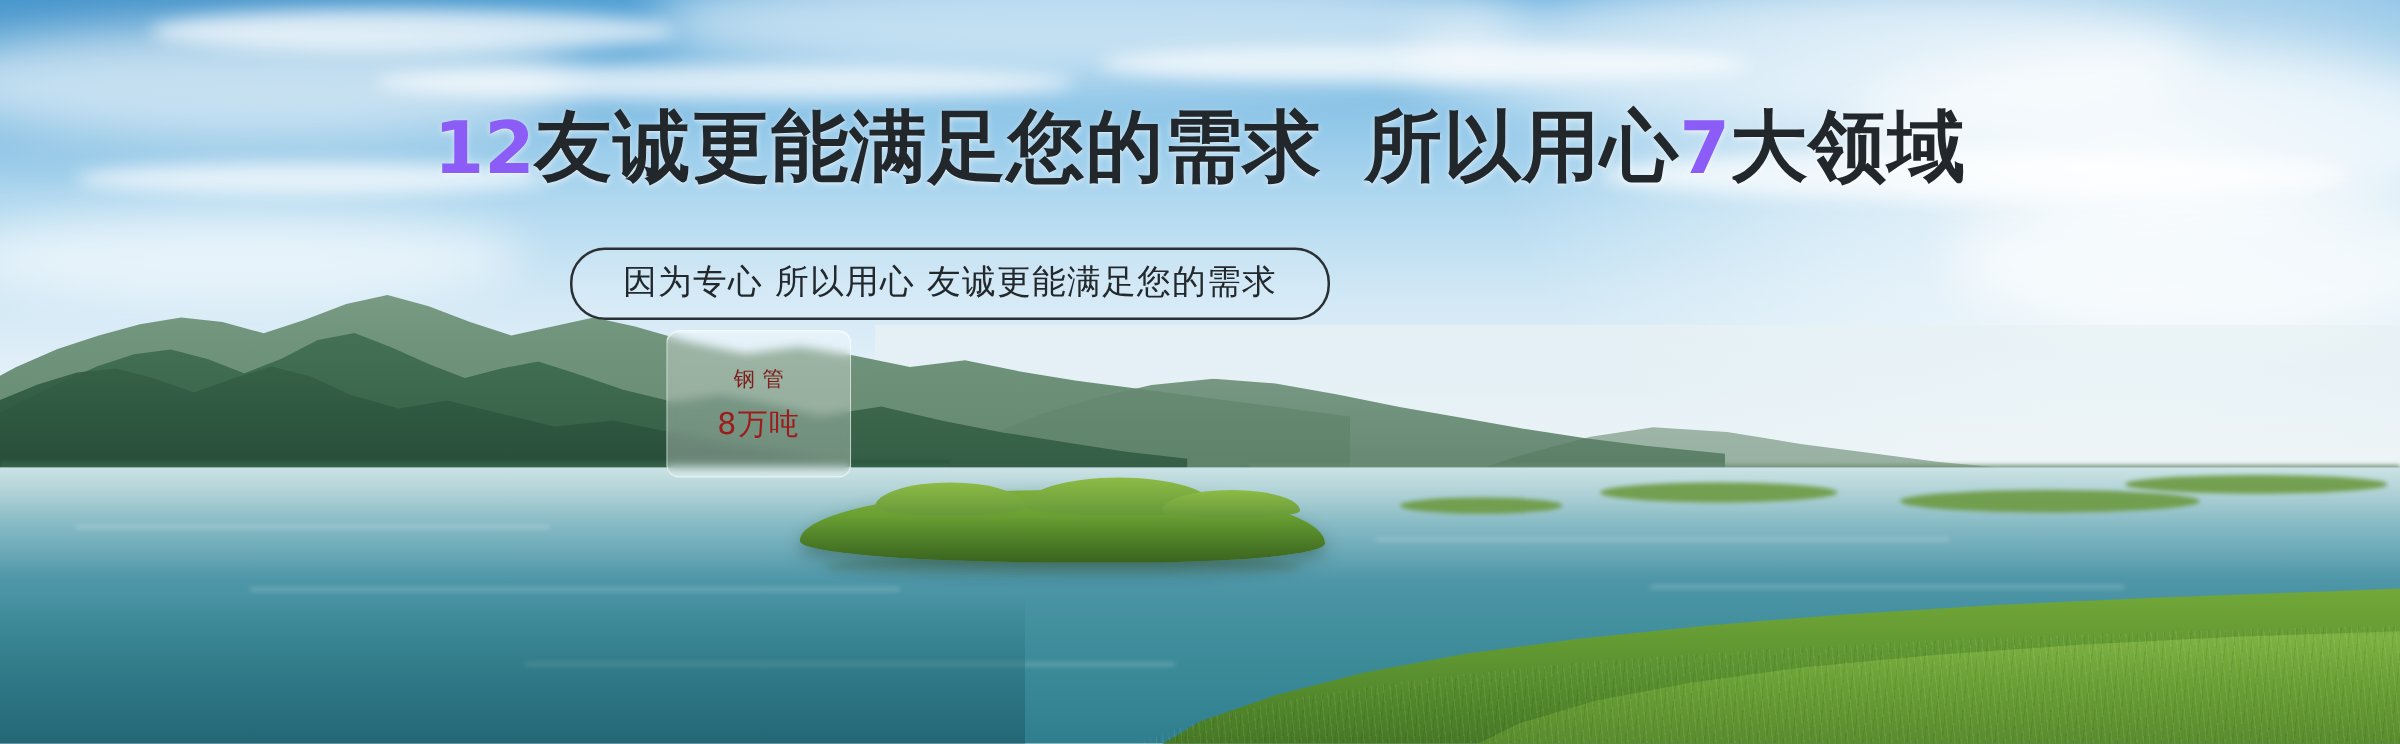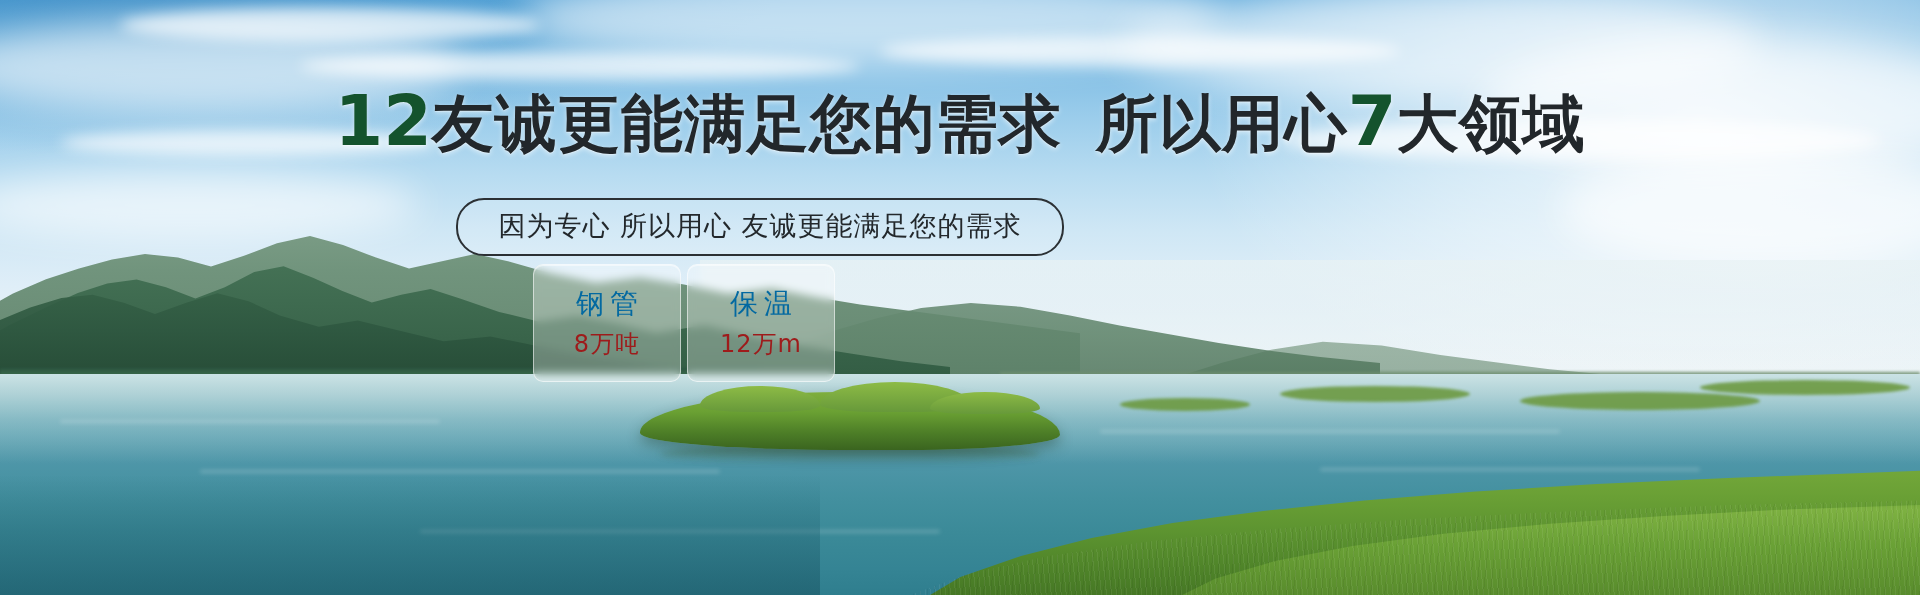--- a/index.html
+++ b/index.html
@@ -187,22 +187,22 @@
     text-align:center;
     font-size:62px;
     font-weight:700;
     letter-spacing:1px;
     line-height:1;
     white-space:nowrap;
     color:#22272b;
     text-shadow: 0 2px 5px rgba(255,255,255,0.55), 0 1px 0 rgba(255,255,255,0.3);
   }
   .headline .hl-num {
-    color:#14532d;
-    font-size:70px;
+    color:#8b5cf6;
+    font-size:58px;
     font-weight:800;
     letter-spacing:0;
     margin-top:42px;
   }
   .headline .hl-gap { display:inline-block; width:34px; }
 
   .subtitle-wrap {
     position:absolute; left:0; top:198px; width:1520px;
     display:flex; justify-content:center;
   }
@@ -230,22 +230,22 @@
     background:rgba(255,255,255,0.30);
     border:1px solid rgba(255,255,255,0.55);
     backdrop-filter: blur(4px);
     -webkit-backdrop-filter: blur(4px);
     display:flex; flex-direction:column;
     align-items:center; justify-content:center;
     gap:14px;
     box-shadow: inset 0 1px 0 rgba(255,255,255,0.5);
   }
   .card-label {
-    font-size:28px;
-    color:#0369a1;
+    font-size:17px;
+    color:#7f1d1d;
     letter-spacing:6px;
     text-indent:6px;
     font-weight:400;
     line-height:1;
     text-align:center;
   }
   .card-value {
     font-size:24px;
     color:#9e1b1b;
     letter-spacing:1px;
@@ -318,20 +318,16 @@
   </div>
 
   <div class="cards">
 
     <div class="card">
       <div class="card-label">钢管</div>
       <div class="card-value"><span>8万吨</span></div>
     </div>
 
 
-    <div class="card">
-      <div class="card-label">保温</div>
-      <div class="card-value"><span>12万m</span></div>
-    </div>
 
   </div>
 
 </div>
 
 </body></html>

